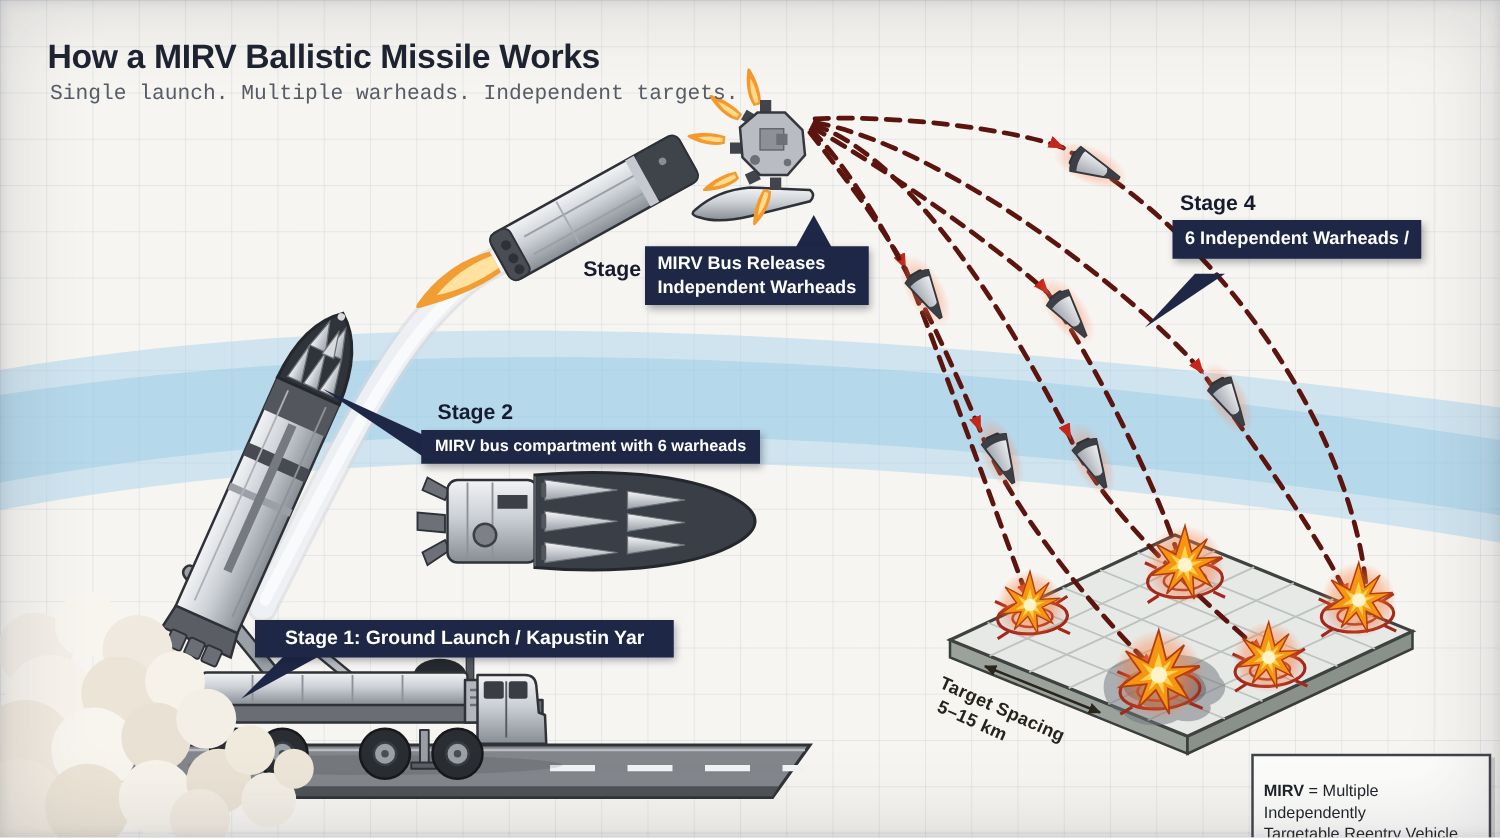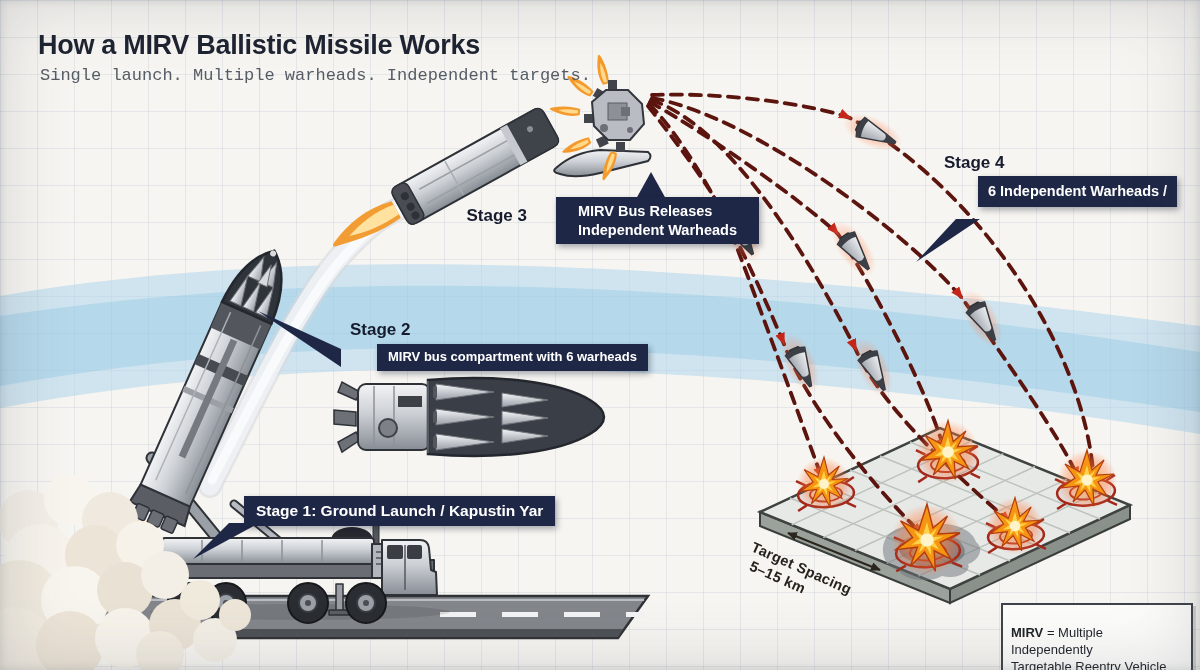--- a/index.html
+++ b/index.html
@@ -13,25 +13,25 @@
     background-size:37px 37px;
   }
   .vignette{position:absolute;inset:0;pointer-events:none;
     box-shadow:inset 0 0 70px rgba(70,75,90,.20), inset 0 0 10px rgba(70,75,90,.18);}
   svg.scene{position:absolute;left:0;top:0;}
   .title{position:absolute;left:38px;top:30px;font-size:27px;font-weight:800;
     color:#1d2330;letter-spacing:-.3px;}
   .subtitle{position:absolute;left:40px;top:66px;font-size:17px;color:#555c66;font-family:Liberation Mono, monospace;}
   .stage-label{position:absolute;font-weight:800;color:#161c2e;font-size:17px;}
   .callout{position:absolute;background:#1f2747;color:#fff;font-weight:700;
-    box-shadow:2px 3px 6px rgba(15,20,40,.35);line-height:1.28;margin-left:40px;}
+    box-shadow:2px 3px 6px rgba(15,20,40,.35);line-height:1.28;}
   .callout .line{display:block;white-space:nowrap;}
-  .c1{left:204px;top:496px;font-size:15.5px;padding:5px 12px;white-space:nowrap;}
+  .c1{left:204px;top:496px;font-size:15.5px;padding:5px 24px;white-space:nowrap;}
   .c2{left:337px;top:344px;font-size:13px;padding:5px 11px;white-space:nowrap;}
-  .c3{left:516px;top:197px;font-size:14.5px;padding:5px 22px;}
+  .c3{left:516px;top:197px;font-size:14.5px;padding:5px 10px;}
   .c4{left:938px;top:176px;font-size:14.5px;padding:6px 10px;}
   .lbl2{left:350px;top:320px;}
   .lbl3{left:442px;top:206px;width:68px;text-align:right;margin-left:17px;}
   .lbl4{left:944px;top:153px;}
   .spacing-note{position:absolute;left:756px;top:538px;width:140px;
     transform:rotate(24deg);transform-origin:left top;
     font-size:14.5px;color:#26221c;font-weight:600;letter-spacing:.3px;line-height:1.25;}
   .spacing-note .line{display:block;}
   .spacing-note .line:last-child{padding-left:6px;}
   .legend{position:absolute;left:1001px;top:603px;width:172px;background:#fcfcfa;

